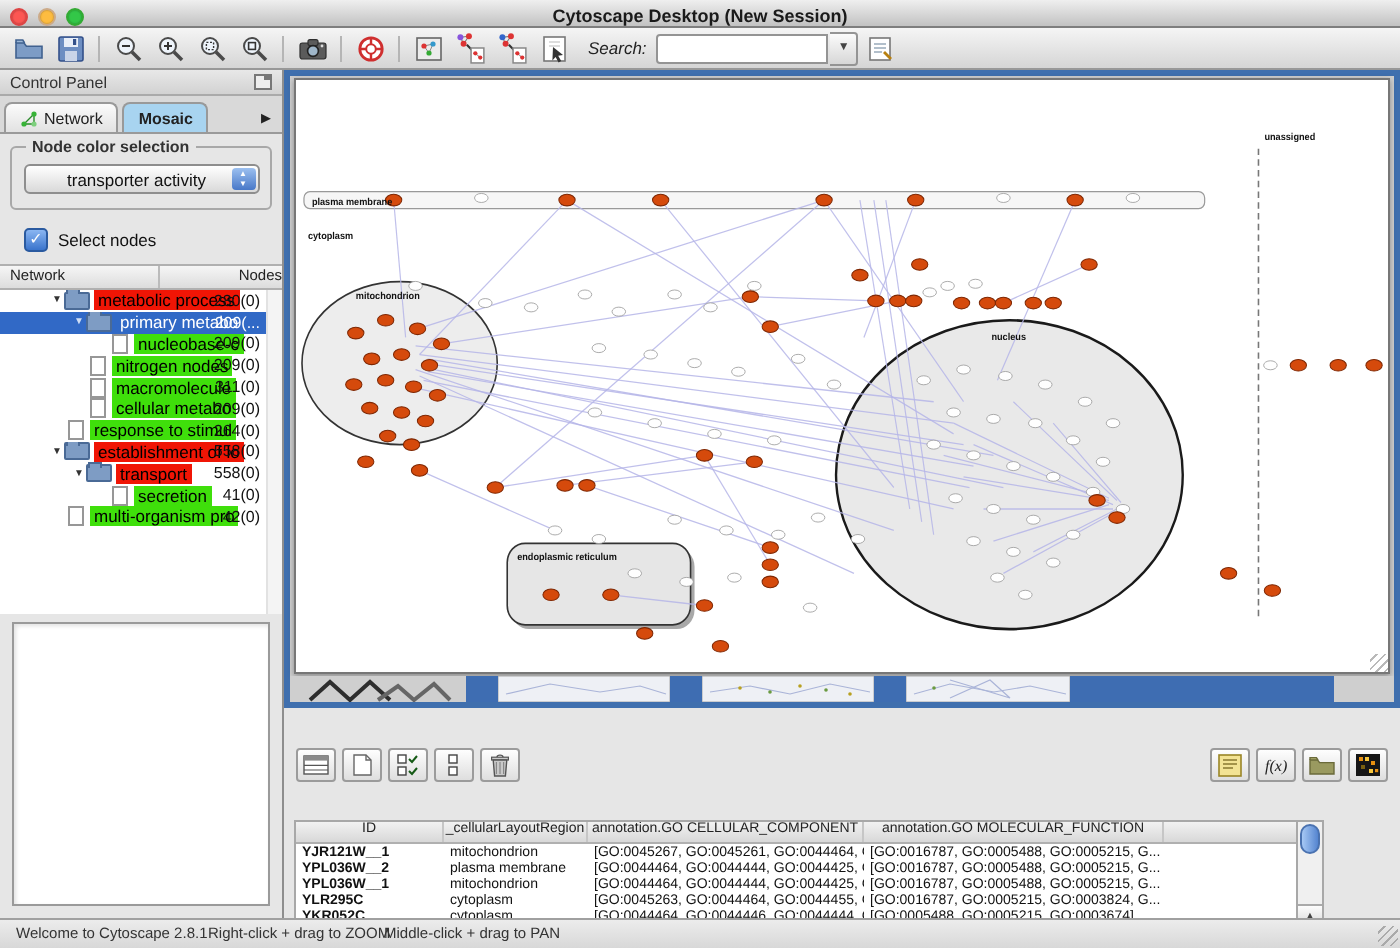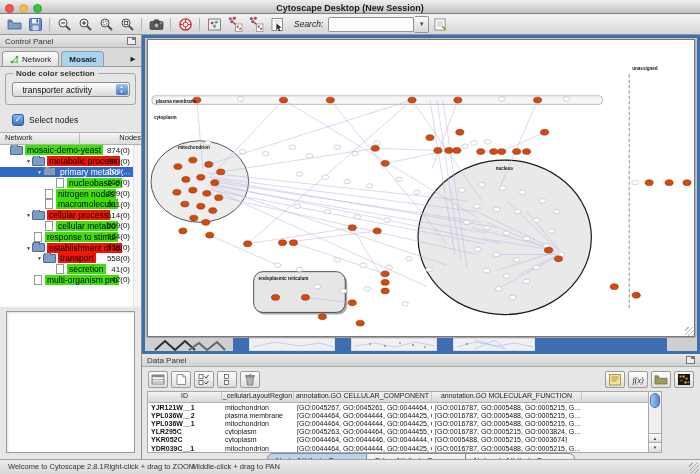--- a/index.html
+++ b/index.html
@@ -31,21 +31,21 @@
   .floatic:after{content:'';position:absolute;right:0;top:0;width:3px;height:2px;background:#777;}
   .tabstrip{height:18px;flex:none;background:#d9d9d9;border-bottom:1px solid #9a9a9a;display:flex;align-items:flex-end;padding:0 2px;}
   .tab{height:14px;border:1px solid #999;border-bottom:none;border-radius:4px 4px 0 0;padding:0 7px;display:flex;gap:3px;
        align-items:center;font-size:8px;color:#222;background:linear-gradient(#fbfbfb,#e2e2e2);margin-right:2px;}
   .tab.seltab{background:var(--tabblue);font-weight:bold;margin-top:31px;}
   .tabmore{margin-left:auto;font-size:6.5px;color:#222;width:12px;text-align:center;padding-bottom:3px;}
   .group{margin:6px 5px 2px;border:1px solid #a8a8a8;border-radius:3px;position:relative;height:30px;flex:none;}
   .glabel{position:absolute;top:-5px;left:7px;background:#e6e6e6;padding:0 3px;font-size:8px;font-weight:bold;color:#333;}
   .combo{margin:8px auto 0;width:118px;height:15px;border:1px solid #8e8e8e;border-radius:3px;
          background:linear-gradient(#ffffff,#d9d9d9);font-size:8.5px;color:#111;display:flex;align-items:center;
-         padding-left:10px;position:relative;box-sizing:border-box;}
+         padding-left:21px;position:relative;box-sizing:border-box;}
   .stepper{position:absolute;right:1px;top:1px;bottom:1px;width:12px;border-radius:2px;
            background:linear-gradient(#9cc0f0,#4878c8);display:flex;flex-direction:column;align-items:center;
            justify-content:center;color:#fff;font-size:4px;line-height:1.1;}
   .checkrow{display:flex;gap:5px;align-items:center;padding:7px 0 6px 12px;font-size:8.5px;color:#111;flex:none;}
   .checkbox{width:10px;height:10px;border-radius:2.5px;background:linear-gradient(#8ab6f2,#3a74cc);border:1px solid #2a5aa0;
             color:#fff;font-size:8px;line-height:10px;text-align:center;flex:none;}
   .treehead{display:flex;height:11px;flex:none;font-size:7.5px;color:#222;background:linear-gradient(#f6f6f6,#dcdcdc);
             border-top:1px solid #b0b0b0;border-bottom:1px solid #b0b0b0;}
   .treehead .th1{width:97px;border-right:1px solid #bbb;padding-left:5px;box-sizing:border-box;}
   .treehead .th2{flex:1;padding-left:4px;margin-left:35px;}
@@ -87,21 +87,21 @@
   .bigregion{fill:#e9e9e9;stroke:#1a1a1a;stroke-width:1.2;}
   .er{fill:#e6e6e6;stroke:#333;stroke-width:.8;}
   .ershadow{fill:#a8a8a8;}
   .dash{stroke:#777;stroke-width:.8;stroke-dasharray:3,2;}
   .rlabel{font:bold 4.6px "Liberation Sans",sans-serif;fill:#111;}
   .edge{stroke:var(--edge);stroke-width:.6;opacity:.85;}
   .onode{fill:var(--orange);stroke:#7e2703;stroke-width:.5;}
   .wnode{fill:#fefefe;stroke:#9a9a9a;stroke-width:.4;}
   
   .dpanel{flex:1;display:flex;flex-direction:column;background:#e6e6e6;min-height:0;}
-  .dtool{height:24px;flex:none;display:flex;align-items:center;gap:3px;padding:0 6px;}
+  .dtool{height:24px;flex:none;display:flex;align-items:center;gap:3px;padding:16px 6px;}
   .dpb{width:18px;height:15px;border:1px solid #9b9b9b;border-radius:2px;background:linear-gradient(#fefefe,#dedede);
        display:flex;align-items:center;justify-content:center;}
   .dspacer{flex:1;}
   .dtablewrap{flex:none;margin-left:5px;display:flex;}
   .dtable{width:500px;background:#fff;border:1px solid #a8a8a8;}
   .dhead{display:flex;height:10px;background:linear-gradient(#f2f2f2,#d8d8d8);border-bottom:1px solid #b0b0b0;}
   .dhc{font-size:7px;color:#222;text-align:center;border-right:1px solid #c6c6c6;overflow:hidden;white-space:nowrap;box-sizing:border-box;}
   .drow{display:flex;height:8.2px;align-items:center;}
   .dc{font-size:7px;color:#111;padding-left:3px;overflow:hidden;white-space:nowrap;box-sizing:border-box;flex:none;}
   .dc.id{font-weight:bold;}
@@ -293,27 +293,20 @@
       <div class="checkrow">
         <span class="checkbox">✓</span>
         <span>Select nodes</span>
       </div>
       <div class="treehead">
         <span class="th1">Network</span>
         <span class="th2">Nodes</span>
       </div>
       <div class="tree" id="tree">
           <div class="trow">
-            <span style="width: 3px; flex: 0 0 auto;"></span>
-            <span class="arr"></span>
-            <span class="fold"></span>
-            <span class="chip green">mosaic-demo-yeast</span>
-            <span class="cnt">874(0)</span>
-          </div>
-          <div class="trow">
             <span style="width: 25px; flex: 0 0 auto;"></span>
             <span class="arr">▼</span>
             <span class="fold"></span>
             <span class="chip red">metabolic process</span>
             <span class="cnt">280(0)</span>
           </div>
           <div class="trow sel">
             <span style="width: 36px; flex: 0 0 auto;"></span>
             <span class="arr">▼</span>
             <span class="fold"></span>
@@ -333,27 +326,20 @@
             <span class="doc"></span>
             <span class="chip green">nitrogen nodes</span>
             <span class="cnt">209(0)</span>
           </div>
           <div class="trow">
             <span style="width: 36px; flex: 0 0 auto;"></span>
             <span class="arr"></span>
             <span class="doc"></span>
             <span class="chip green">macromolecule</span>
             <span class="cnt">311(0)</span>
-          </div>
-          <div class="trow">
-            <span style="width: 25px; flex: 0 0 auto;"></span>
-            <span class="arr">▼</span>
-            <span class="fold"></span>
-            <span class="chip red">cellular process</span>
-            <span class="cnt">614(0)</span>
           </div>
           <div class="trow">
             <span style="width: 36px; flex: 0 0 auto;"></span>
             <span class="arr"></span>
             <span class="doc"></span>
             <span class="chip green">cellular metabo</span>
             <span class="cnt">209(0)</span>
           </div>
           <div class="trow">
             <span style="width: 25px; flex: 0 0 auto;"></span>
@@ -607,24 +593,20 @@
           <circle cx="280" cy="9" r=".9" fill="#b8a020"></circle>
             <circle cx="322" cy="6" r=".9" fill="#6a9a40"></circle>
           <rect x="88" y="0" width="16" height="13" fill="#3e6db2"></rect>
           <rect x="190" y="0" width="16" height="13" fill="#3e6db2"></rect>
           <rect x="292" y="0" width="16" height="13" fill="#3e6db2"></rect>
           <rect x="390" y="0" width="132" height="13" fill="#3e6db2"></rect>
         </svg>
       </div>
 
       <div class="dpanel">
-        <div class="phead">
-          <span>Data Panel</span>
-          <span class="floatic"></span>
-        </div>
         <div class="dtool">
           <span class="dpb">
               <svg width="14" height="13" viewBox="0 0 14 13">
                 <rect x="1" y="2" width="12" height="9" fill="#fff" stroke="#555" stroke-width=".7"></rect>
                 <rect x="1" y="2" width="12" height="2.3" fill="#8a8a8a"></rect>
                 <path d="M1 6.7h12M1 9h12" stroke="#555" stroke-width=".6"></path>
               </svg>
             </span>
           <span class="dpb">
               <svg width="14" height="13" viewBox="0 0 14 13">

